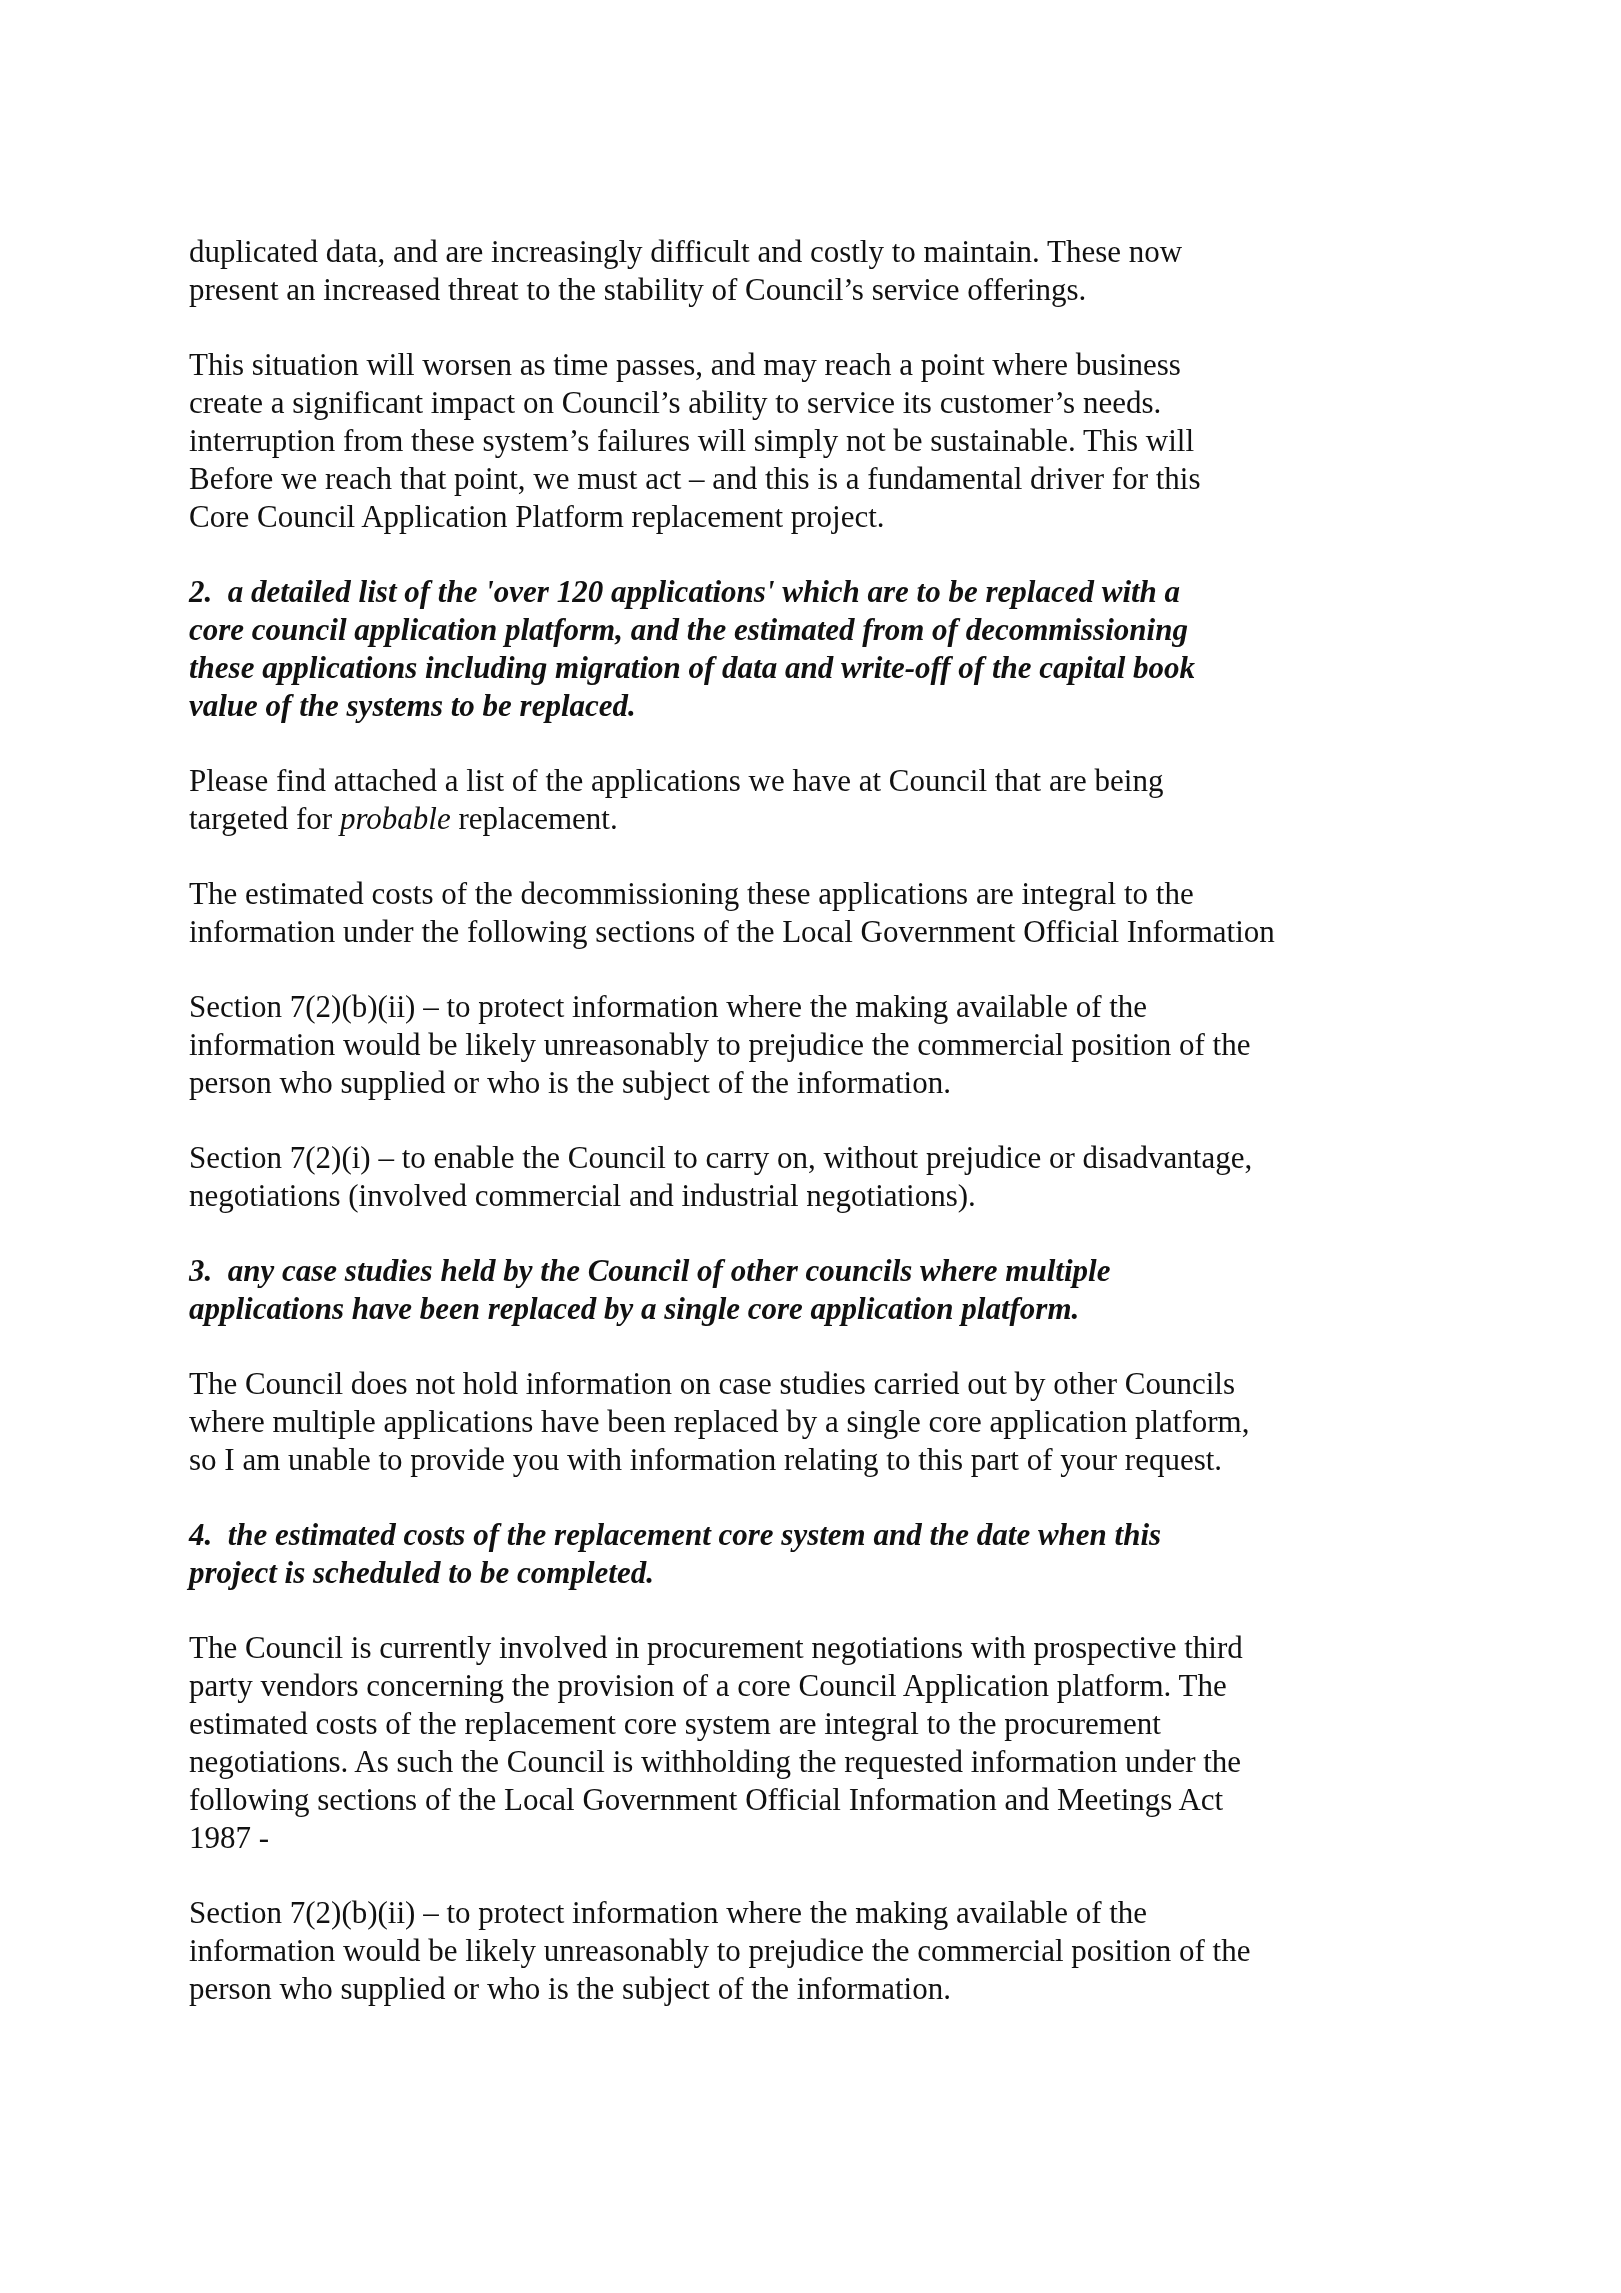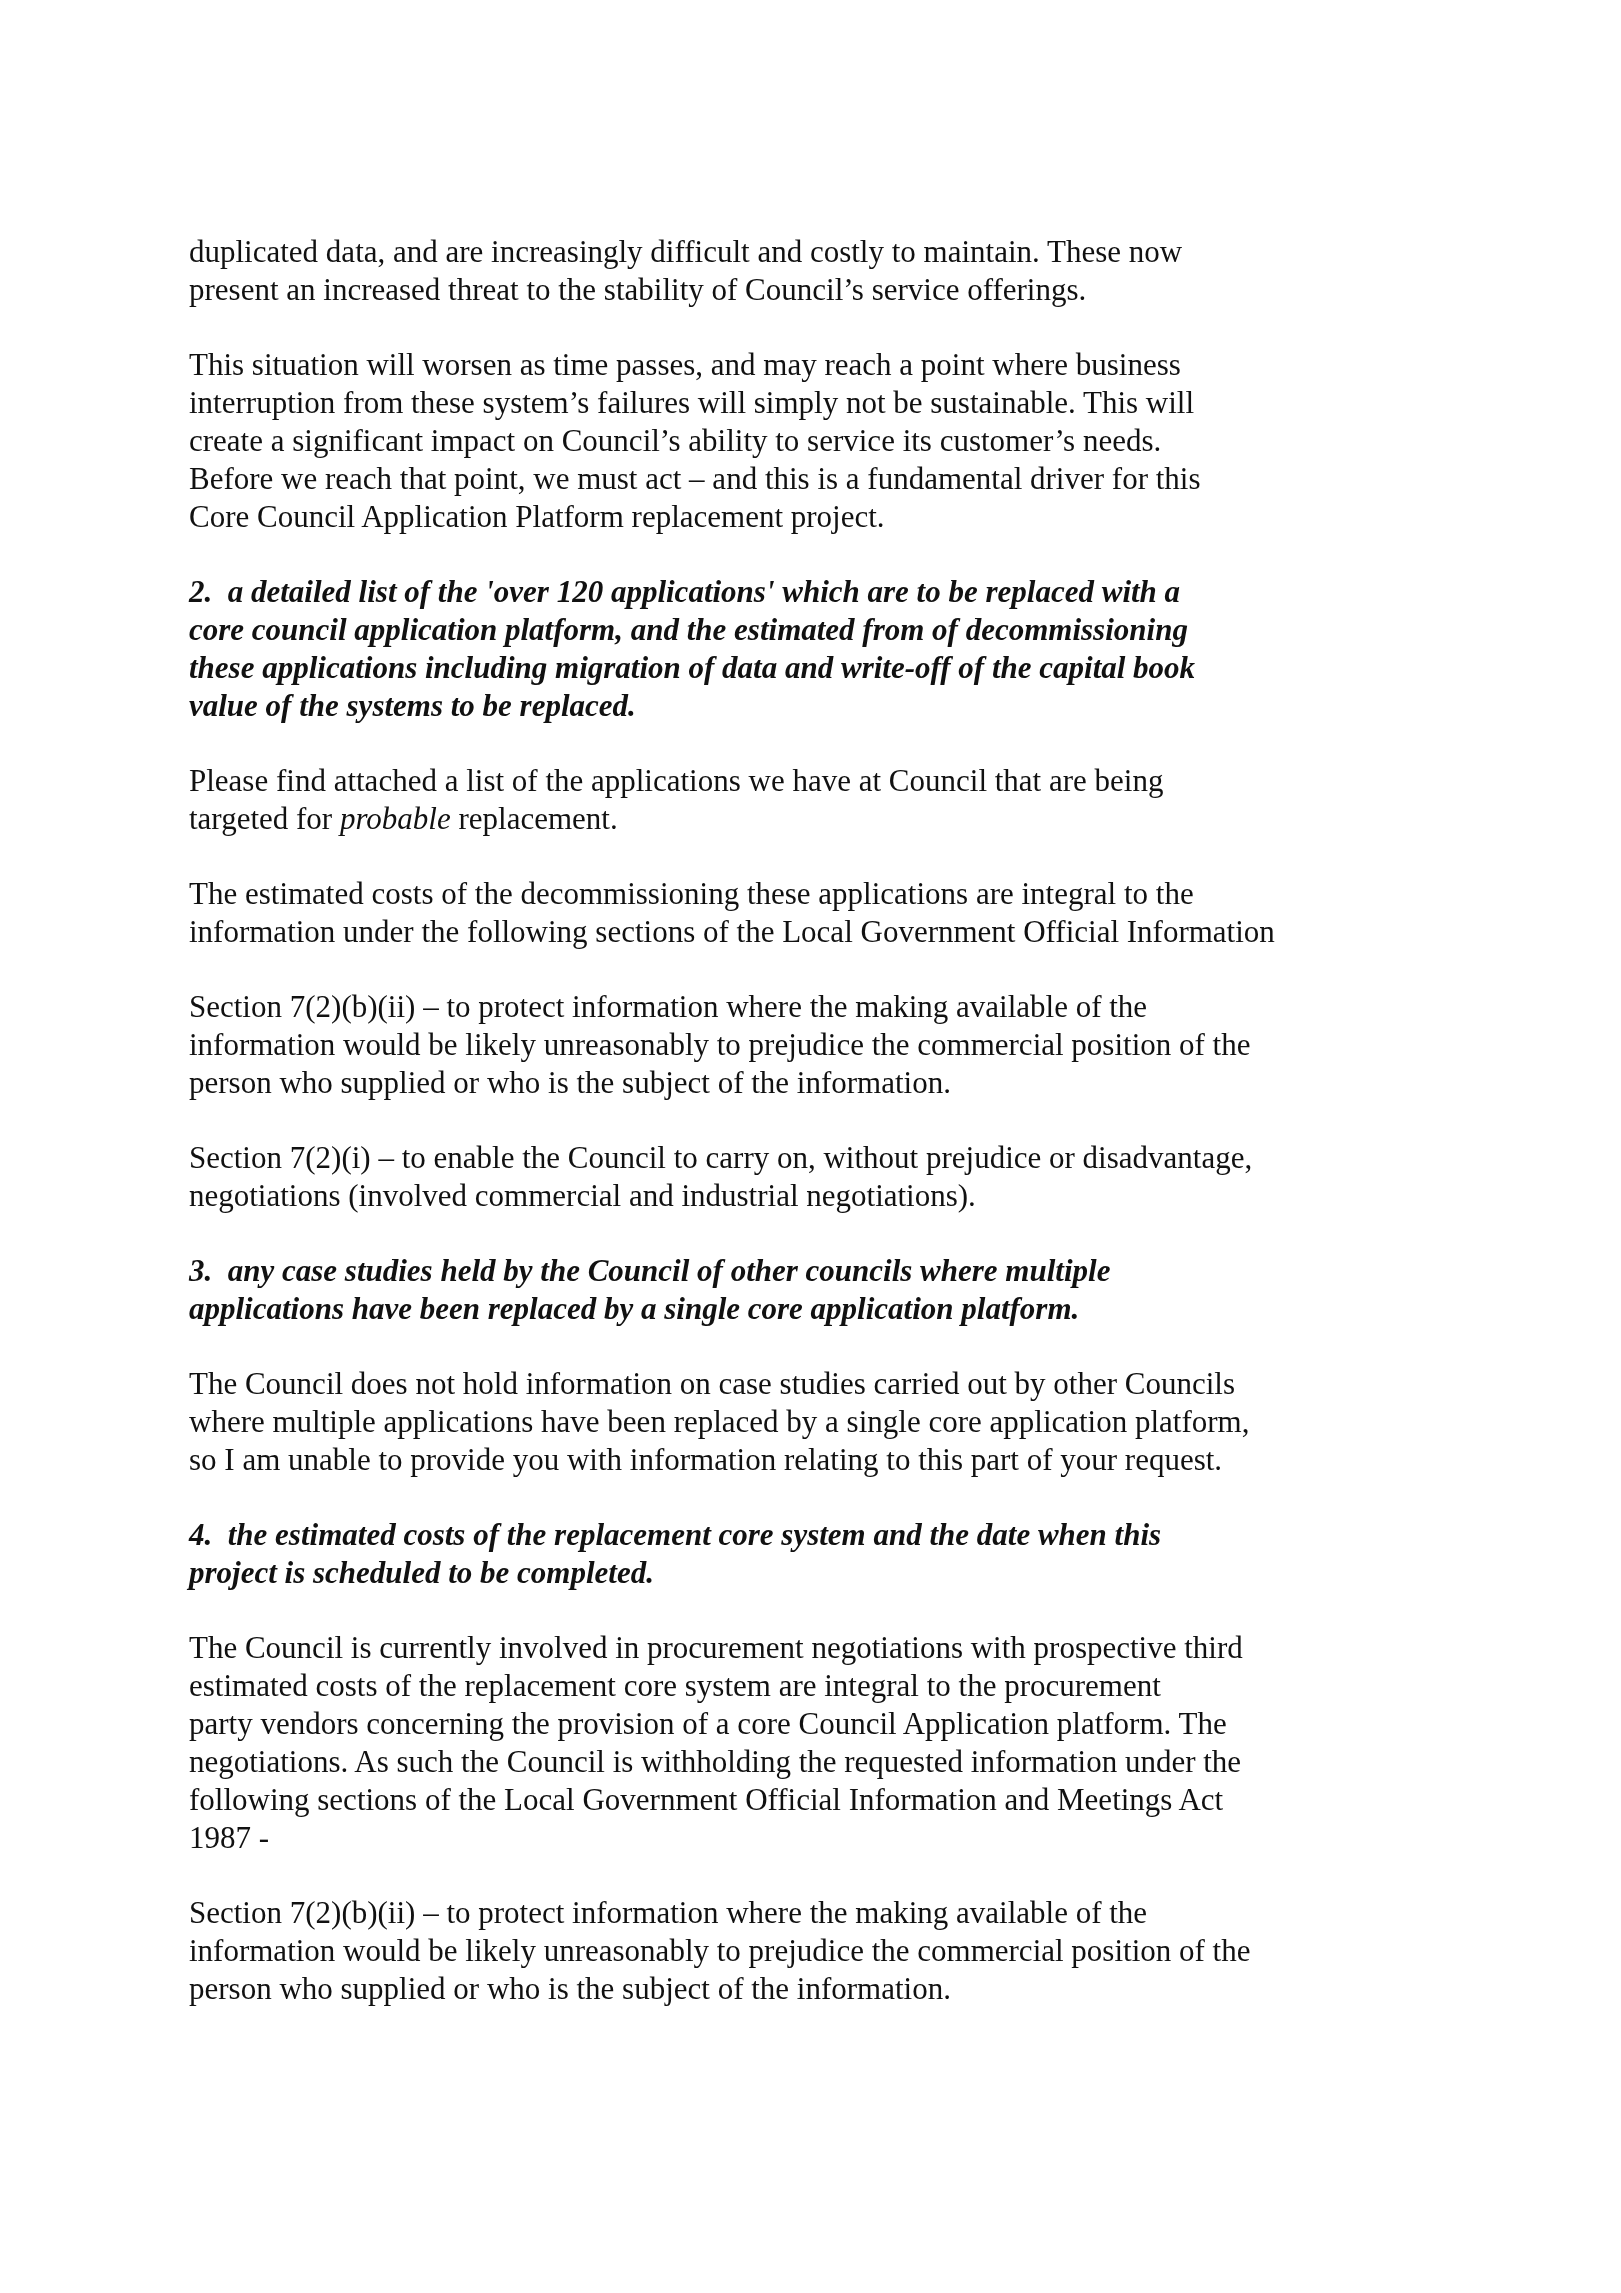--- a/index.html
+++ b/index.html
@@ -48,22 +48,22 @@
 
 <div class="page">
 
   <p class="para">
     <span class="line">duplicated data, and are increasingly difficult and costly to maintain. These now</span>
     <span class="line">present an increased threat to the stability of Council’s service offerings.</span>
   </p>
 
   <p class="para">
     <span class="line">This situation will worsen as time passes, and may reach a point where business</span>
+    <span class="line">create a significant impact on Council’s ability to service its customer’s needs.</span>
     <span class="line">interruption from these system’s failures will simply not be sustainable. This will</span>
-    <span class="line">create a significant impact on Council’s ability to service its customer’s needs.</span>
     <span class="line">Before we reach that point, we must act – and this is a fundamental driver for this</span>
     <span class="line">Core Council Application Platform replacement project.</span>
   </p>
 
   <p class="q">
     <span class="line"><span class="q-num">2.</span>&nbsp; <span>a detailed list of the 'over 120 applications' which are to be replaced with a</span></span>
     <span class="line">core council application platform, and the estimated from of decommissioning</span>
     <span class="line">these applications including migration of data and write-off of the capital book</span>
     <span class="line">value of the systems to be replaced.</span>
   </p>
@@ -100,22 +100,22 @@
     <span class="line">so I am unable to provide you with information relating to this part of your request.</span>
   </p>
 
   <p class="q">
     <span class="line"><span class="q-num">4.</span>&nbsp; <span>the estimated costs of the replacement core system and the date when this</span></span>
     <span class="line">project is scheduled to be completed.</span>
   </p>
 
   <p class="para">
     <span class="line">The Council is currently involved in procurement negotiations with prospective third</span>
+    <span class="line">party vendors concerning the provision of a core Council Application platform. The</span>
     <span class="line">estimated costs of the replacement core system are integral to the procurement</span>
-    <span class="line">party vendors concerning the provision of a core Council Application platform. The</span>
     <span class="line">negotiations. As such the Council is withholding the requested information under the</span>
     <span class="line">following sections of the Local Government Official Information and Meetings Act</span>
     <span class="line">1987 -</span>
   </p>
 
   <p class="para">
     <span class="line">Section 7(2)(b)(ii) – to protect information where the making available of the</span>
     <span class="line">information would be likely unreasonably to prejudice the commercial position of the</span>
     <span class="line">person who supplied or who is the subject of the information.</span>
   </p>

